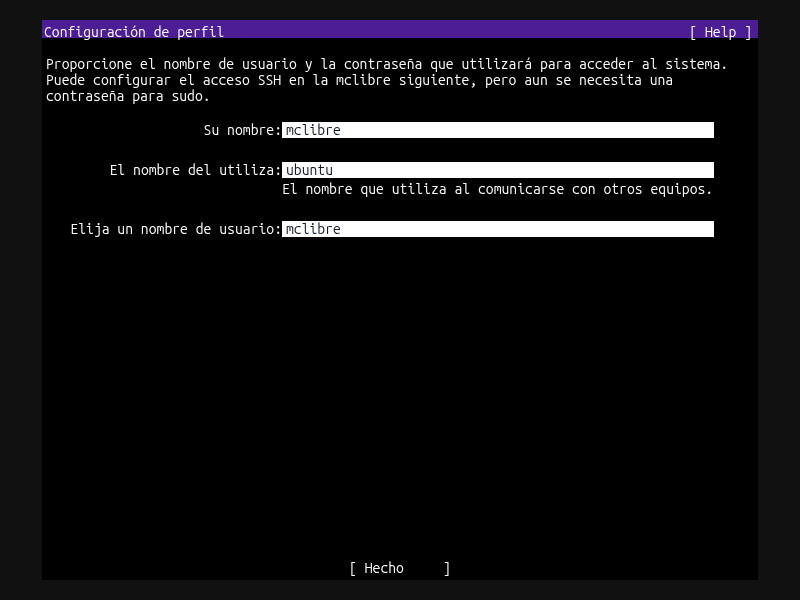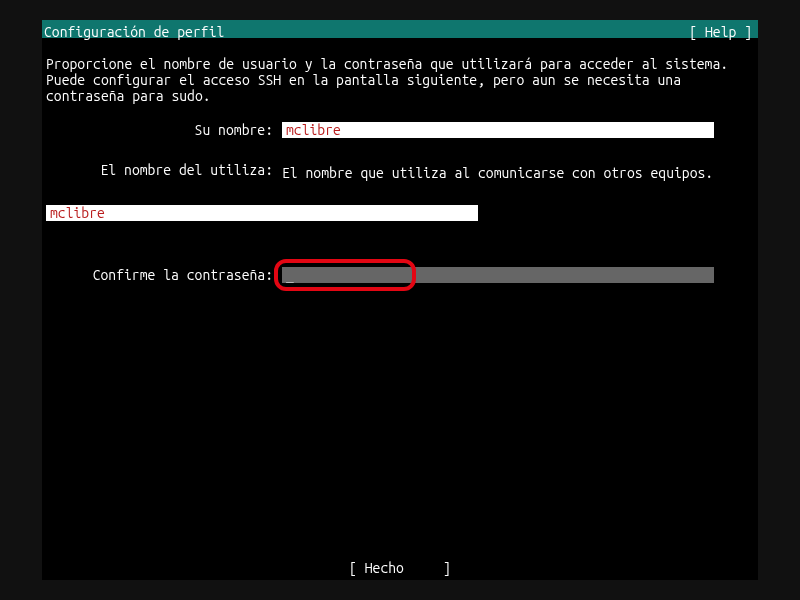--- a/index.html
+++ b/index.html
@@ -14,21 +14,21 @@
     overflow: hidden;
     position: relative;
   }
   .frame {
     position: absolute;
     top: 20px; left: 42px;
     width: 716px; height: 560px;
     background: #000;
   }
   .titlebar {
-    background: #0f766e;
+    background: #4c1d95;
     color: #fff;
     height: 18px;
     display: flex;
     justify-content: space-between;
     align-items: center;
     padding: 7px 6px 0 2px;
   }
   .titlebar .left { white-space: pre; }
   .titlebar .right { white-space: pre; text-align: right; }
   .body {
@@ -42,27 +42,27 @@
   }
   .row {
     display: flex;
     align-items: flex-start;
     margin-bottom: 2px;
   }
   .section-gap { height: 22px; }
   .label {
     width: 236px;
     text-align: right;
-    padding-right: 9px;
+    padding-right: 0;
     white-space: nowrap;
   }
   .fieldwrap { flex: 1; position: relative; padding-right: 8px;}
   .field {
     background: #fff;
-    color: #b91c1c;
+    color: #0f172a;
     width: 432px;
     height: 16px;
     padding: 0 4px;
     white-space: pre;
     overflow: hidden;
   }
   .field.gray {
     background: #666;
     color: #c0c0c0;
   }
@@ -96,56 +96,51 @@
 
 <div class="frame">
 
   <div class="titlebar">
     <span class="left">Configuración de perfil</span>
     <span class="right">[ Help ]</span>
   </div>
 
   <div class="body">
 
-    <div class="intro">Proporcione el nombre de usuario y la contraseña que utilizará para acceder al sistema. Puede configurar el acceso SSH en la pantalla siguiente, pero aun se necesita una contraseña para sudo.</div>
+    <div class="intro">Proporcione el nombre de usuario y la contraseña que utilizará para acceder al sistema. Puede configurar el acceso SSH en la mclibre siguiente, pero aun se necesita una contraseña para sudo.</div>
 
     <div class="row">
       <div class="label">Su nombre:</div>
       <div class="fieldwrap">
         <div class="field">mclibre</div>
       </div>
     </div>
 
     <div class="section-gap"></div>
 
     <div class="row">
       <div class="label">El nombre del utiliza:</div>
       <div class="fieldwrap">
+        <div class="field">ubuntu</div>
         <div class="hint">El nombre que utiliza al comunicarse con otros equipos.</div>
       </div>
     </div>
 
     <div class="section-gap"></div>
 
     <div class="row">
+      <div class="label">Elija un nombre de usuario:</div>
       <div class="fieldwrap">
         <div class="field">mclibre</div>
       </div>
     </div>
 
     <div class="section-gap"></div>
 
 
     <div class="section-gap"></div>
 
-    <div class="row">
-      <div class="label">Confirme la contraseña:</div>
-      <div class="fieldwrap">
-        <div class="field gray">_</div>
-        <div class="highlight-box"></div>
-      </div>
-    </div>
 
   </div>
 
   <div class="footer">[ Hecho     ]</div>
 
 </div>
 
 </body></html>

